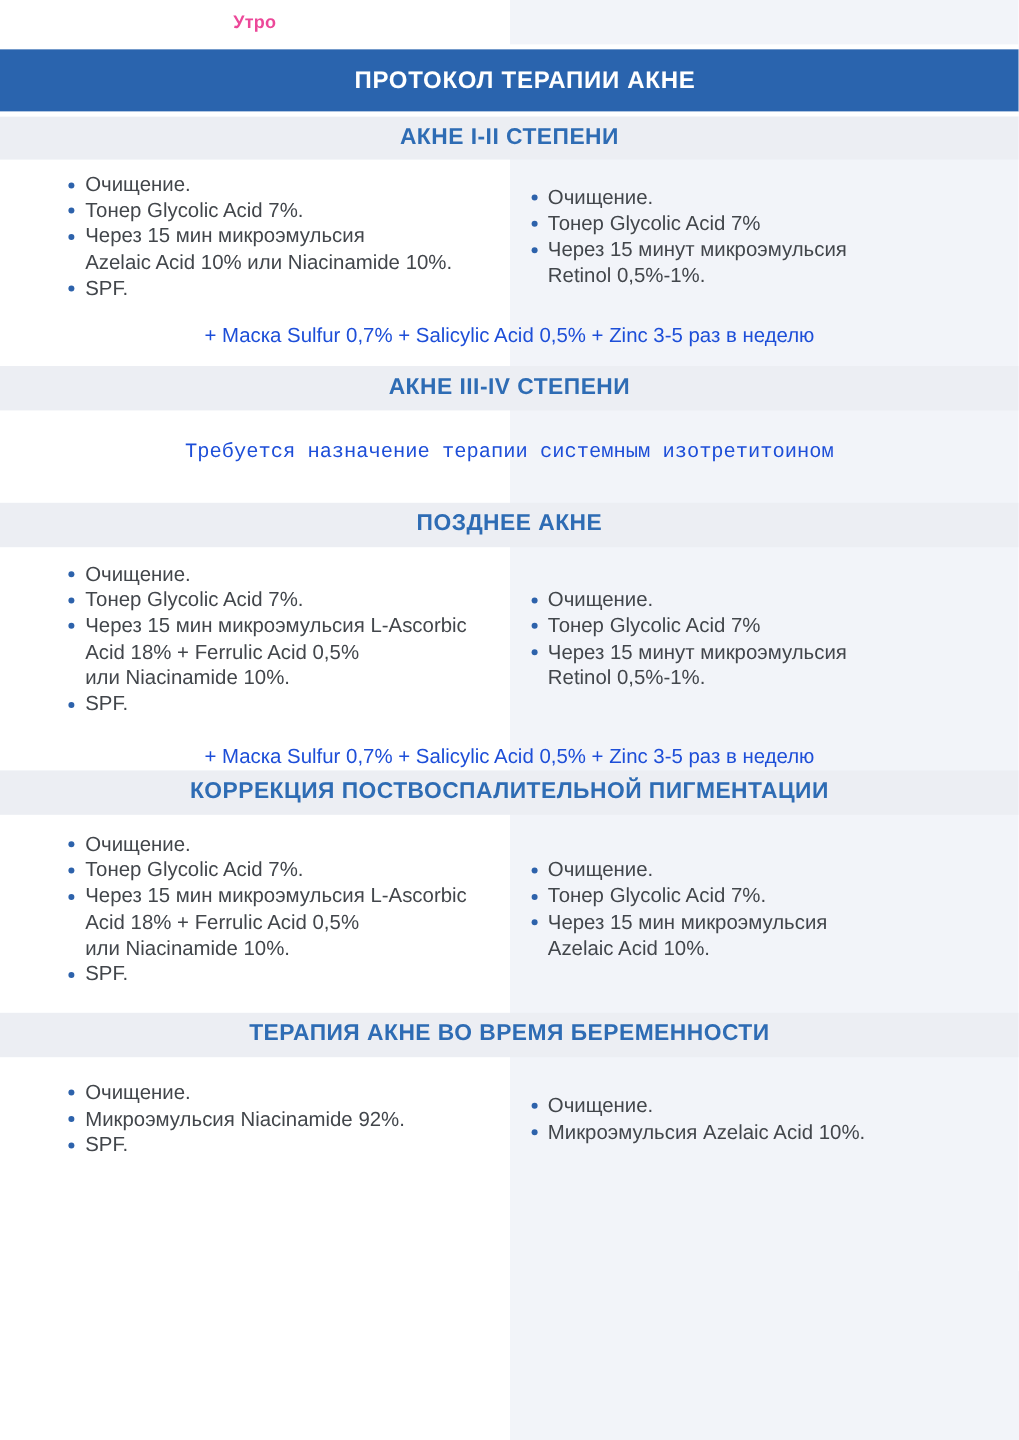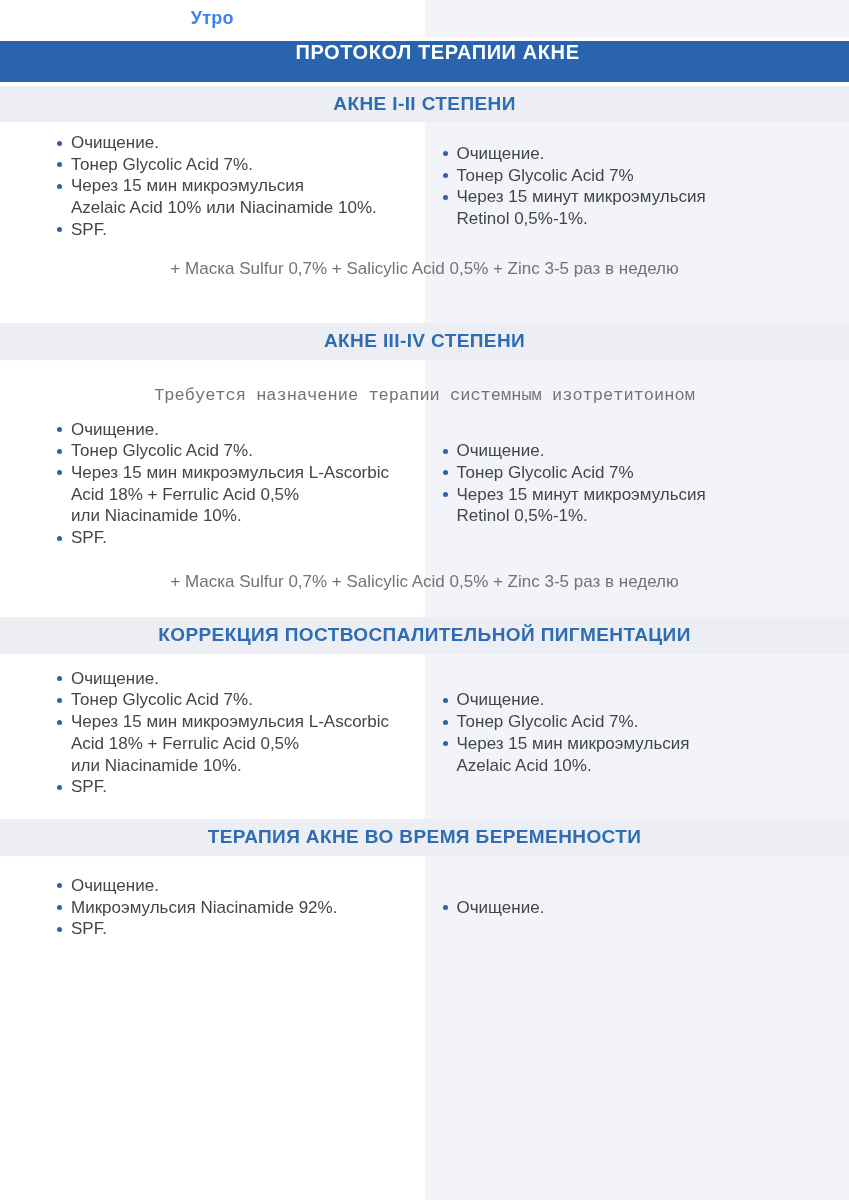--- a/index.html
+++ b/index.html
@@ -19,28 +19,28 @@
     background: #f2f4f9;
   }
   .content { position: relative; }
 
   
   .cols-header { display: flex; height: 37px; }
   .cols-header .half {
     width: 50%; display: flex; align-items: center; justify-content: center;
   }
   .col-label {
-    font-weight: bold; font-size: 18px; color: #3b82f6; letter-spacing: 0.2px;
+    font-weight: bold; font-size: 15px; color: #ec4899; letter-spacing: 0.2px;
   }
   .gap4 { height: 4px; background: #ffffff; position: relative; }
 
   
   .banner {
-    height: 41px; background: #2a64ae;
-    display: flex; align-items: flex-start; justify-content: center; padding-left: 26px;
+    height: 52px; background: #2a64ae;
+    display: flex; align-items: center; justify-content: center; padding-left: 26px;
   }
   .banner-text {
     color: #ffffff; font-weight: bold; font-size: 20px; letter-spacing: 0.6px;
   }
 
   
   .band {
     height: 37px; background: #eceef3;
     display: flex; align-items: center; justify-content: center;
   }
@@ -61,32 +61,32 @@
   ul.blist li {
     position: relative; padding-left: 14px; white-space: pre-line;
   }
   ul.blist li::before {
     content: ""; position: absolute; left: 0; top: 8.5px;
     width: 5px; height: 5px; border-radius: 50%; background: #2d62ab;
   }
 
   
   .center-line {
-    text-align: center; font-size: 17px; line-height: 22px; color: #737373;
+    text-align: center; font-size: 17px; line-height: 22px; color: #1d4ed8;
   }
 
   
   .mt-list1   { margin-top: 10px; }
   .mt-plus1   { margin-top: 17px; }
-  .mt-band2   { margin-top: 43px; }
+  .mt-band2   { margin-top: 14px; }
   .mt-note    { margin-top: 25px; font-family: Liberation Mono, monospace; }
   .mt-band3   { margin-top: 30px; }
   .mt-list2   { margin-top: 12px; }
   .mt-plus2   { margin-top: 22px; }
-  .mt-band4   { margin-top: 24px; }
+  .mt-band4   { }
   .mt-list3   { margin-top: 14px; }
   .mt-band5   { margin-top: 21px; }
   .mt-list4   { margin-top: 19px; }
 </style>
 </head>
 <body>
 
 <div class="page">
   <div class="evening-bg"></div>
 
@@ -128,20 +128,23 @@
           </ul>
       </div>
     </div>
     <div class="center-line mt-plus1">+ Маска Sulfur 0,7% + Salicylic Acid 0,5% + Zinc 3-5 раз в неделю</div>
 
     <div class="band mt-band2">
       <span class="band-text">АКНЕ III-IV СТЕПЕНИ</span>
     </div>
     <div class="center-line mt-note">Требуется назначение терапии системным изотретитоином</div>
 
+    <div class="band mt-band3">
+      <span class="band-text">ПОЗДНЕЕ АКНЕ</span>
+    </div>
     <div class="lists mt-list2">
       <div class="col col-m">
         <ul class="blist">
             <li>Очищение.</li>
             <li>Тонер Glycolic Acid 7%.</li>
             <li>Через 15 мин микроэмульсия L-Ascorbic
 Acid 18% + Ferrulic Acid 0,5%
 или Niacinamide 10%.</li>
             <li>SPF.</li>
           </ul>
@@ -188,17 +191,18 @@
       <div class="col col-m">
         <ul class="blist">
             <li>Очищение.</li>
             <li>Микроэмульсия Niacinamide 92%.</li>
             <li>SPF.</li>
           </ul>
       </div>
       <div class="col col-e">
         <ul class="blist">
             <li>Очищение.</li>
+            <li>Микроэмульсия Azelaic Acid 10%.</li>
           </ul>
       </div>
     </div>
   </div>
 </div>
 
 </body></html>

